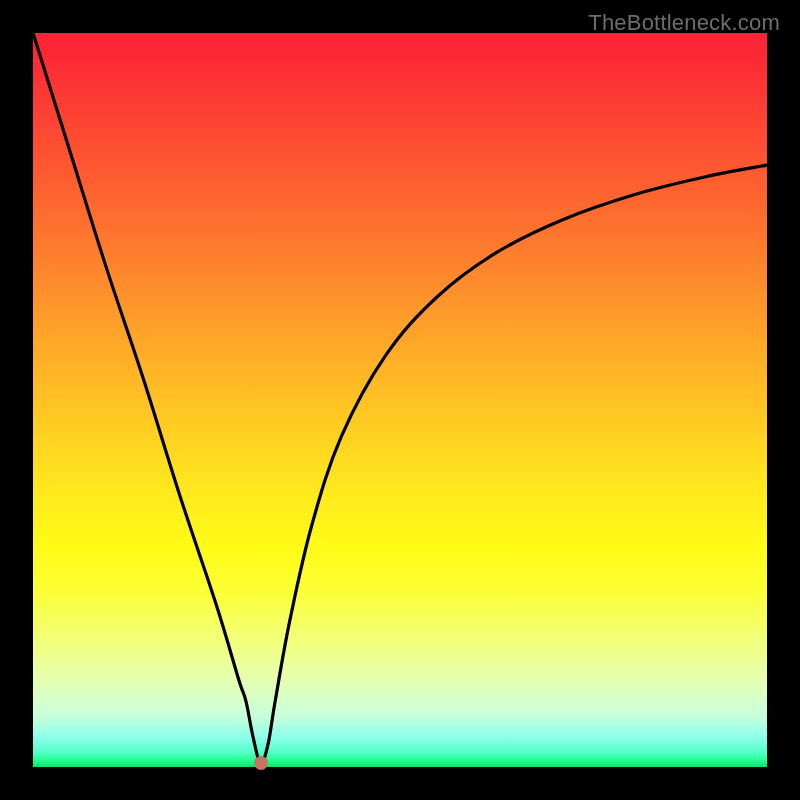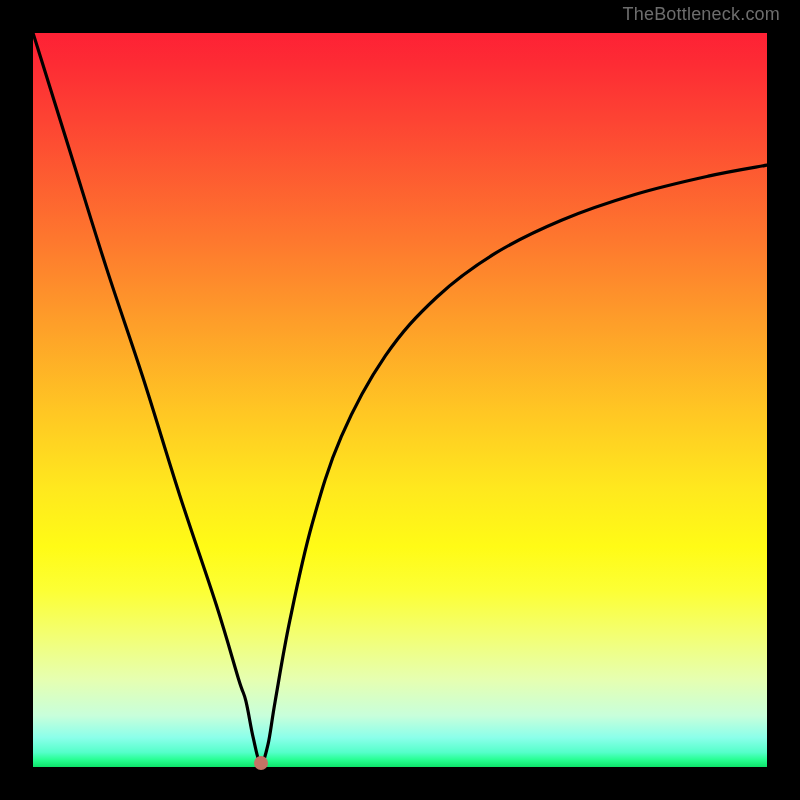--- a/index.html
+++ b/index.html
@@ -40,24 +40,24 @@
       #e6ffb0 88%,
       #c8ffdb 93%,
       #8bffea 96%,
       #55ffca 98%,
       #27ff93 99%,
       #0ee26a 100%
     );
   }
   .watermark {
     position: absolute;
-    top: 4px;
+    top: 10px;
     right: 20px;
     color: #6d6d6d;
-    font-size: 18px;
+    font-size: 22px;
     font-weight: 500;
     letter-spacing: 0.2px;
     user-select: none;
   }
   svg.curve {
     position: absolute;
     top: 0;
     left: 0;
     width: 734px;
     height: 734px;

